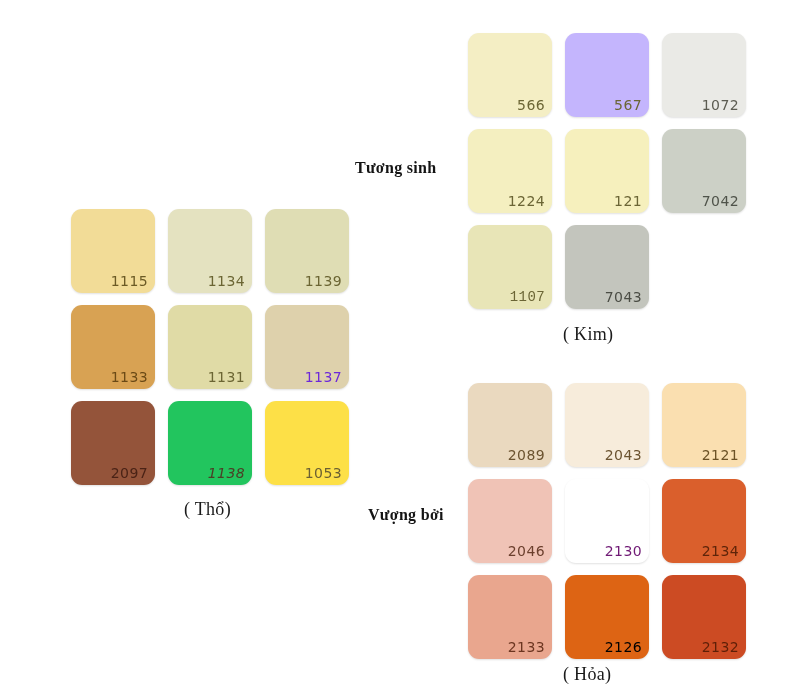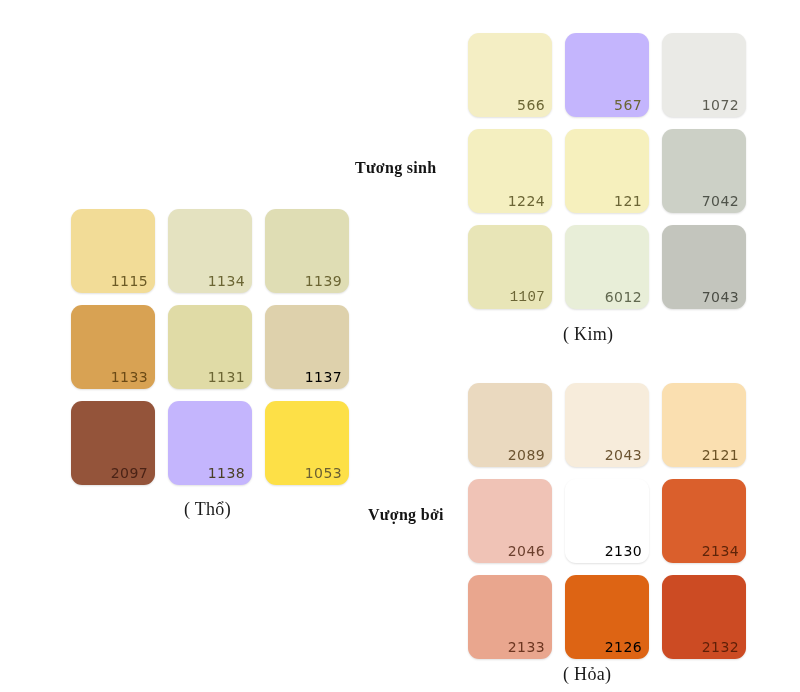--- a/index.html
+++ b/index.html
@@ -94,26 +94,26 @@
     <div class="swatch" style="background: rgb(223, 221, 180);">
       <span class="swatch-code" style="color: rgb(107, 101, 51);">1139</span>
     </div>
     <div class="swatch" style="background: rgb(216, 162, 83); text-decoration: underline;">
       <span class="swatch-code" style="color: rgb(107, 74, 22);">1133</span>
     </div>
     <div class="swatch" style="background: rgb(224, 219, 166);">
       <span class="swatch-code" style="color: rgb(107, 101, 51);">1131</span>
     </div>
     <div class="swatch" style="background: rgb(222, 209, 172);">
-      <span class="swatch-code" style="color: #000000;">1137</span>
+      <span class="swatch-code" style="color: #6d28d9;">1137</span>
     </div>
     <div class="swatch" style="background: rgb(148, 84, 58);">
       <span class="swatch-code" style="color: rgb(74, 35, 22);">2097</span>
     </div>
-    <div class="swatch" style="background: #c4b5fd;">
+    <div class="swatch" style="background: #22c55e; font-style: italic;">
       <span class="swatch-code" style="color: rgb(74, 64, 38);">1138</span>
     </div>
     <div class="swatch" style="background: #fde047;">
       <span class="swatch-code" style="color: rgb(107, 96, 51);">1053</span>
     </div>
   </div>
 <div class="group-caption" id="caption-tho">( Thổ)</div>
 
 <div class="palette" id="palette-kim">
     <div class="swatch" style="background: rgb(244, 238, 196);">
@@ -130,44 +130,41 @@
     </div>
     <div class="swatch" style="background: rgb(246, 240, 189);">
       <span class="swatch-code" style="color: rgb(107, 101, 53);">121</span>
     </div>
     <div class="swatch" style="background: rgb(204, 208, 198);">
       <span class="swatch-code" style="color: rgb(79, 83, 74);">7042</span>
     </div>
     <div class="swatch" style="background: rgb(232, 229, 183);">
       <span class="swatch-code" style="color: rgb(107, 101, 53); font-family: Liberation Mono, monospace;">1107</span>
     </div>
-    <div class="swatch" style="background: rgb(232, 238, 216);">
-      <span class="swatch-code" style="color: rgb(97, 104, 79);">6012</span>
-    </div>
     <div class="swatch" style="background: rgb(195, 197, 189);">
       <span class="swatch-code" style="color: rgb(75, 77, 69);">7043</span>
     </div>
   </div>
 <div class="group-caption" id="caption-kim">( Kim)</div>
 
 <div class="palette" id="palette-hoa">
     <div class="swatch" style="background: rgb(234, 217, 191);">
       <span class="swatch-code" style="color: rgb(107, 83, 48);">2089</span>
     </div>
     <div class="swatch" style="background: rgb(247, 236, 219);">
       <span class="swatch-code" style="color: rgb(107, 83, 48);">2043</span>
     </div>
     <div class="swatch" style="background: rgb(250, 223, 176);">
       <span class="swatch-code" style="color: rgb(107, 82, 37);">2121</span>
     </div>
     <div class="swatch" style="background: rgb(240, 195, 182);">
       <span class="swatch-code" style="color: rgb(107, 63, 45);">2046</span>
     </div>
     <div class="swatch">
-      <span class="swatch-code" style="color: #000000; margin-left: 7px;">2130</span>
+      <span class="swatch-code" style="color: #701a75; margin-left: 7px;">2130</span>
     </div>
     <div class="swatch" style="background: rgb(218, 95, 44);">
       <span class="swatch-code" style="color: rgb(94, 36, 9);">2134</span>
     </div>
     <div class="swatch" style="background: rgb(233, 166, 142);">
       <span class="swatch-code" style="color: rgb(107, 53, 32);">2133</span>
     </div>
     <div class="swatch" style="background: rgb(221, 100, 20);">
       <span class="swatch-code" style="color: #000000; margin-left: 32px;">2126</span>
     </div>

